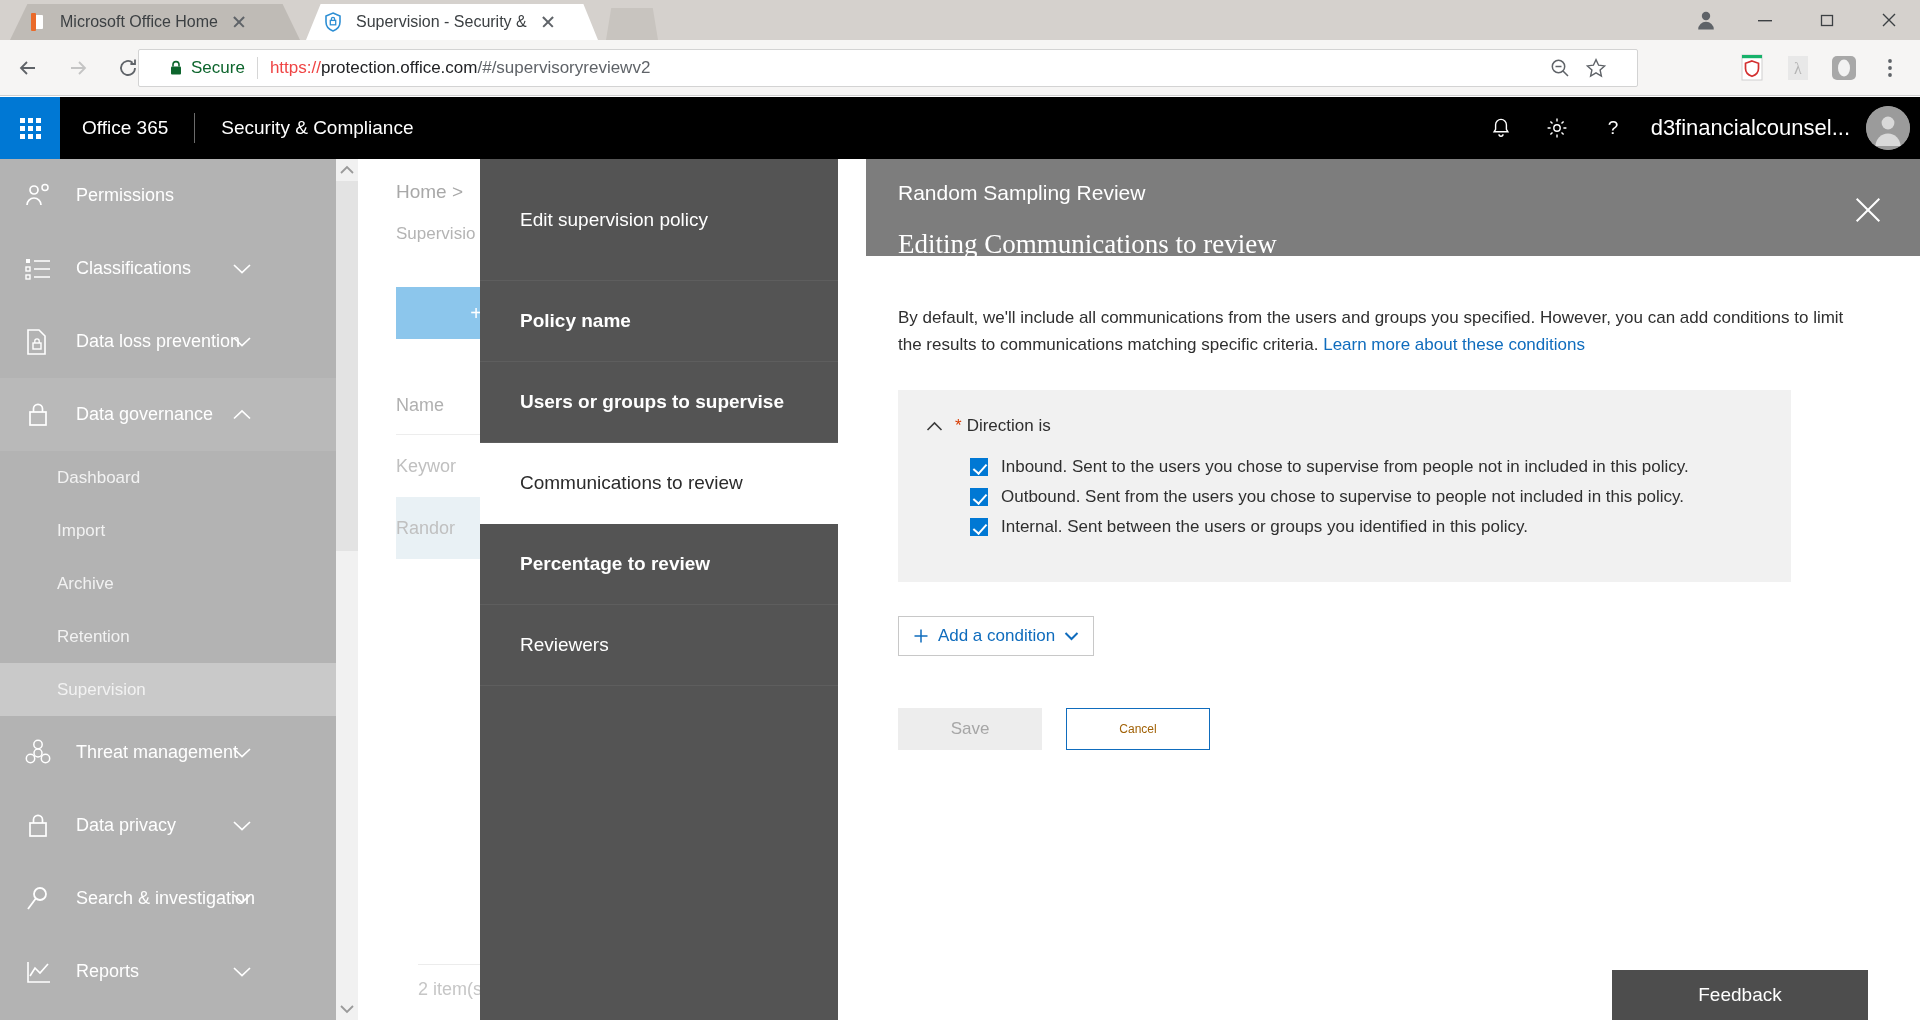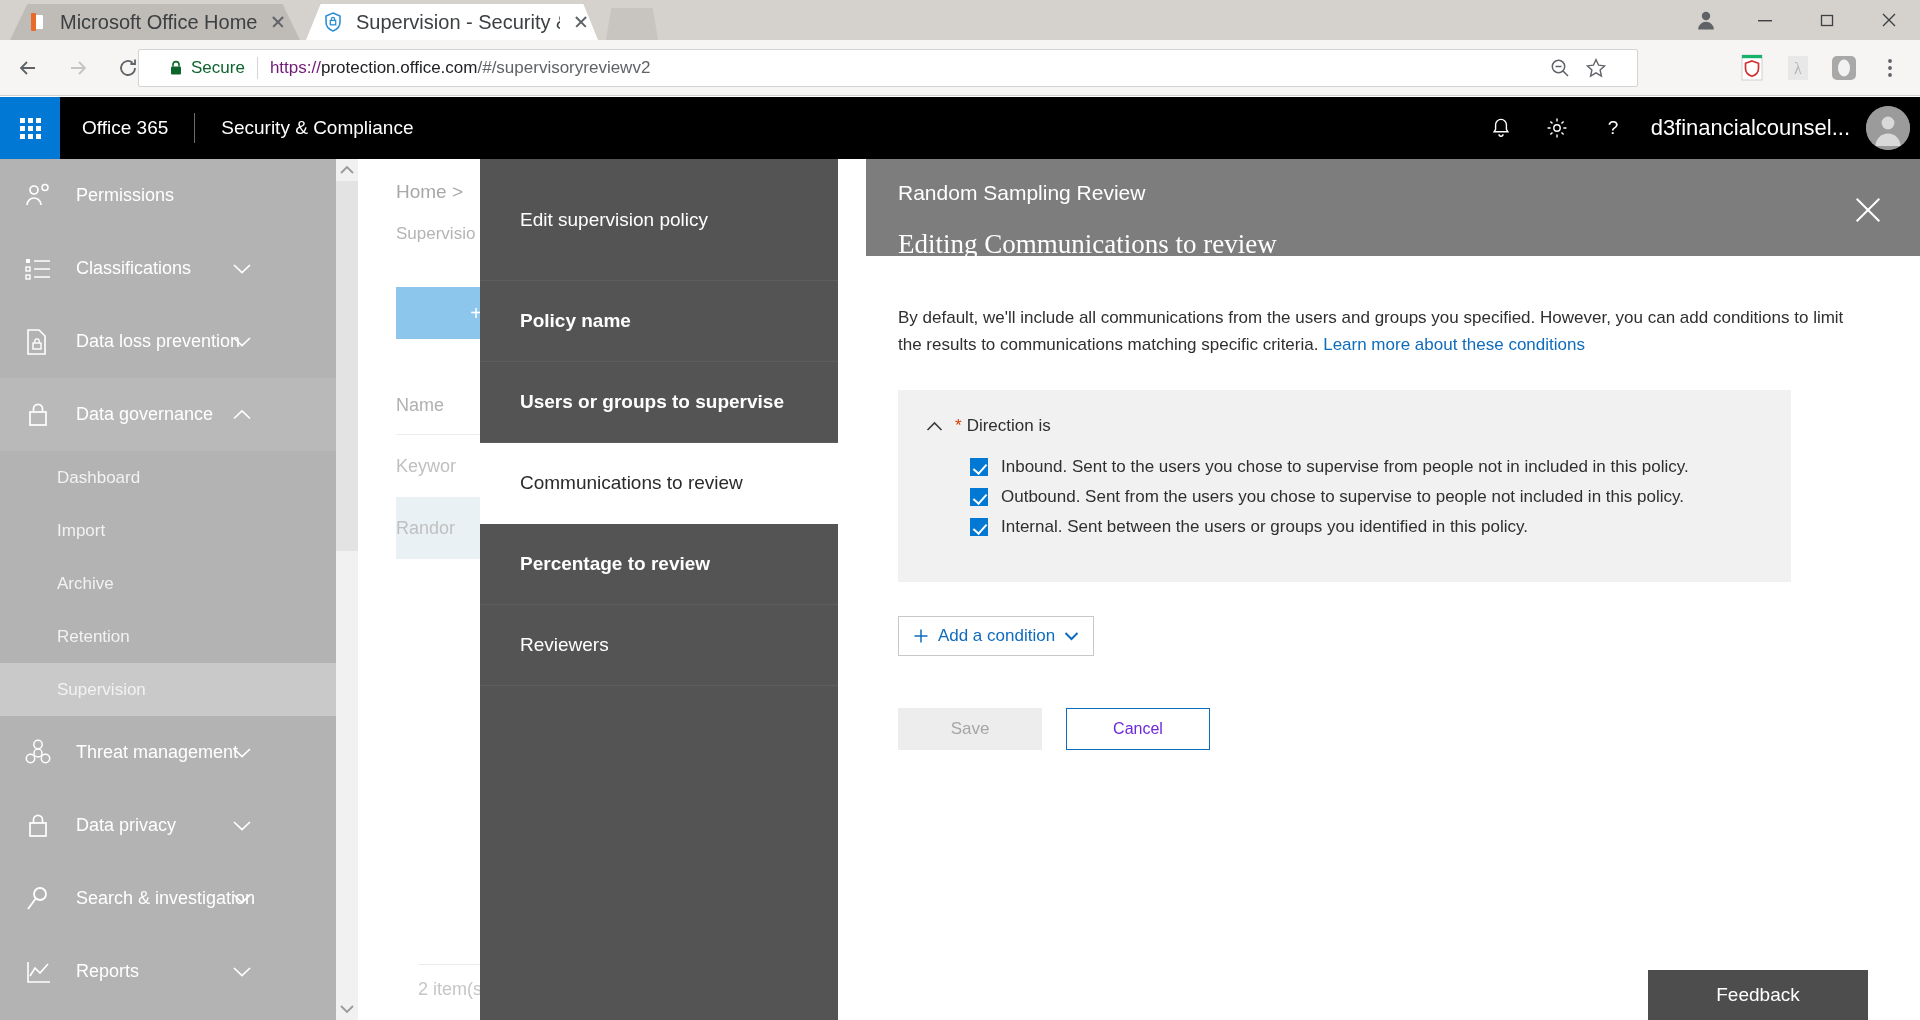--- a/index.html
+++ b/index.html
@@ -14,21 +14,21 @@
   .tabstrip {
     position: absolute; left: 0; top: 0; width: 1920px; height: 40px;
     background: #d5d1cd;
   }
   .tab {
     position: absolute; top: 4px; height: 36px;
     display: flex; align-items: center; padding: 0 4px 0 18px;
   }
   .tab .favicon { width: 20px; height: 20px; margin-right: 12px; flex: 0 0 auto; position: relative; }
   .tab .tabtitle {
-    font-size: 20px; color: #3c4043; white-space: nowrap;
+    font-size: 16px; color: #3c4043; white-space: nowrap;
     overflow: hidden; max-width: 210px;
   }
   .tab .tabclose {
     width: 26px; height: 26px; margin-left: 8px; position: relative; flex: 0 0 auto;
   }
   .tab .tabclose::before, .tab .tabclose::after {
     content: ""; position: absolute; left: 6px; top: 12px; width: 14px; height: 1.6px;
     background: #5f6368;
   }
   .tab .tabclose::before { transform: rotate(45deg); }
@@ -70,21 +70,21 @@
   .navbtn { width: 44px; height: 44px; margin-left: 6px; display:flex; align-items:center; justify-content:center; }
   .omnibox {
     position: absolute; left: 138px; top: 9px; width: 1500px; height: 38px;
     background: #fff; border: 1px solid #d3d3d3; border-radius: 2px;
     display: flex; align-items: center; padding: 0 26px;
   }
   .lock { width: 14px; height: 16px; position: relative; margin: 0 8px 0 4px; }
   .secure-text { color: #0d652d; font-size: 17px; margin-right: 12px; }
   .omni-sep { width: 1px; height: 22px; background: #d6d6d6; margin-right: 12px; }
   .urltext { font-size: 17px; color: #202124; white-space: nowrap; }
-  .urltext .scheme { color: #701a75; }
+  .urltext .scheme { color: #ef4444; }
   .urltext .dim { color: #5f6368; }
   .omni-right { margin-left: auto; display: flex; align-items: center; gap: 14px; padding-right: 4px;}
   .ext-area { position: absolute; right: 10px; top: 9px; display: flex; align-items: center; gap: 6px; }
   .extbtn { width: 40px; height: 38px; display: flex; align-items: center; justify-content: center; }
 
   
   .suitebar {
     position: absolute; left: 0; top: 97px; width: 1920px; height: 62px;
     background: #000; display: flex; align-items: center;
   }
@@ -205,26 +205,26 @@
     display: flex; align-items: center; justify-content: center; gap: 9px;
     color: #0f6cbd; font-size: 17px;
   }
   .btnrow { margin-top: 52px; display: flex; gap: 24px; }
   .btn-save {
     width: 144px; height: 42px; background: #ededed; color: #a6a6a6; border: none;
     font-size: 17px; display: flex; align-items: center; justify-content: center;
     font-family: "Liberation Sans", sans-serif;
   }
   .btn-cancel {
-    width: 144px; height: 42px; background: #fff; color: #6d28d9; border: 1px solid #0f6cbd;
-    font-size: 16px; display: flex; align-items: center; justify-content: center;
+    width: 144px; height: 42px; background: #fff; color: #a16207; border: 1px solid #0f6cbd;
+    font-size: 12px; display: flex; align-items: center; justify-content: center;
     font-family: "Liberation Sans", sans-serif;
   }
   .feedback {
-    position: absolute; right: 52px; bottom: 0; width: 220px; height: 50px; background: #4d4d4d;
+    position: absolute; right: 52px; bottom: 0; width: 256px; height: 50px; background: #4d4d4d;
     color: #fff; font-size: 19px; display: flex; align-items: center; justify-content: center;
   }
   svg { display: block; }
 </style>
 </head>
 <body>
 
 <div id="root">
 
   <div class="tabstrip">

